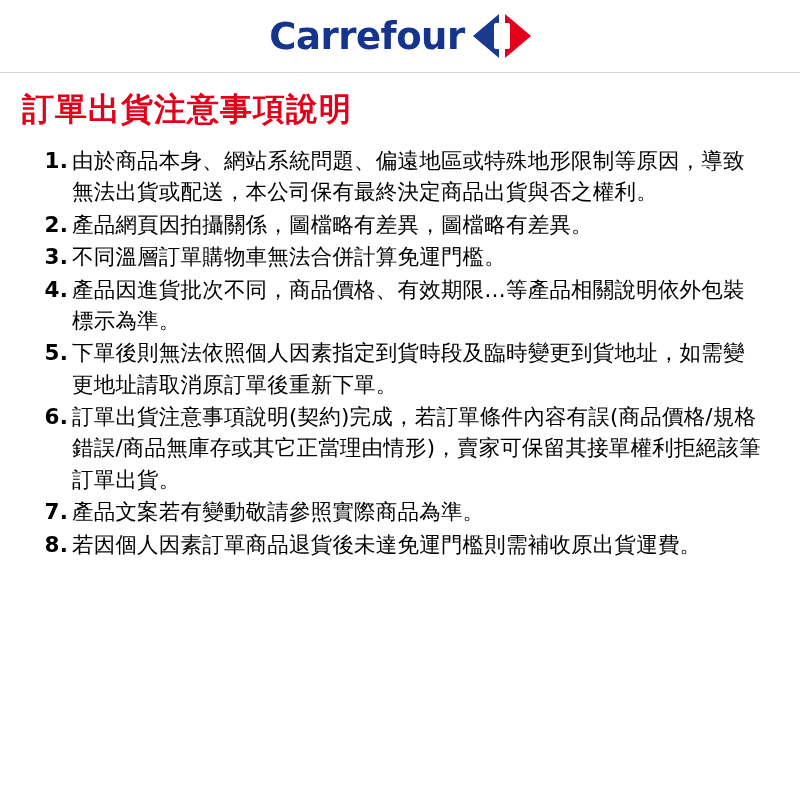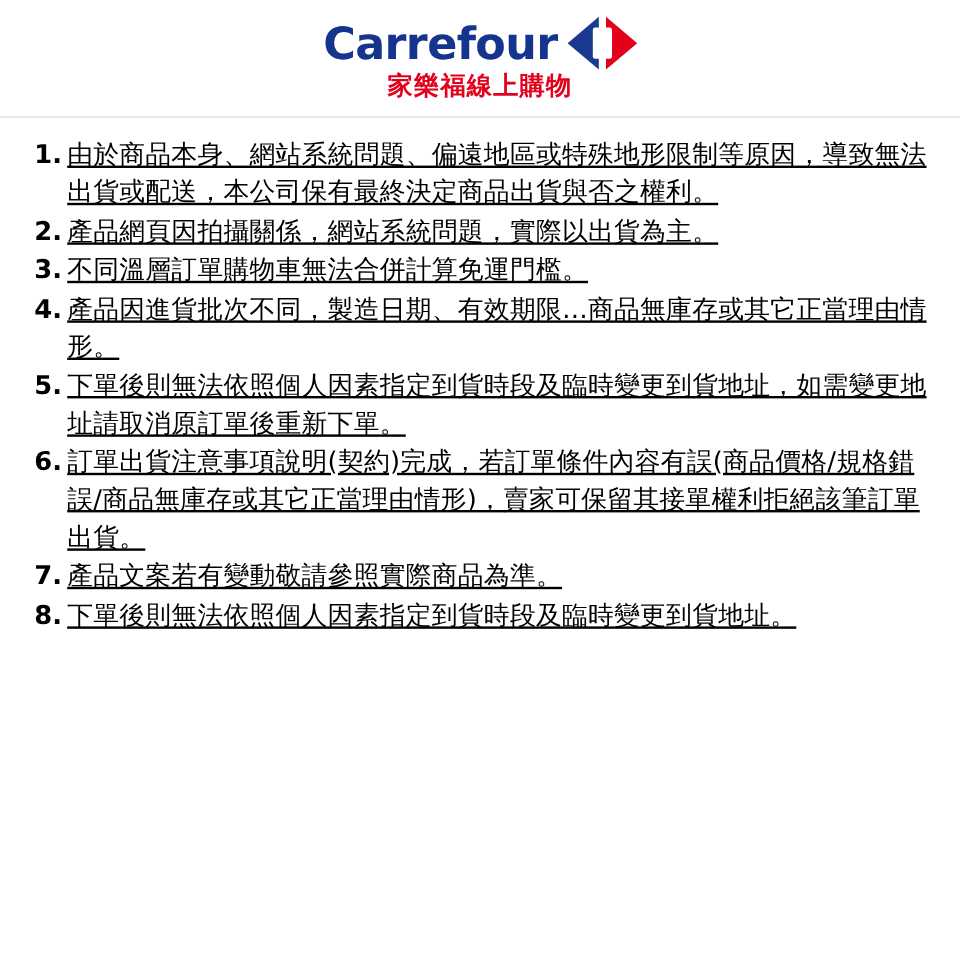--- a/index.html
+++ b/index.html
@@ -104,25 +104,24 @@
     font-weight: bold;
     font-size: 32px;
     color: #e3001b;
     letter-spacing: 1px;
     margin: 0 0 6px 0;
     line-height: 1.25;
   }
 
   
   ol.notes {
-    margin: 0;
+    margin: 16px;
     padding: 0;
     list-style: none;
     counter-reset: note;
-    text-decoration: underline;
   }
   ol.notes > li {
     counter-increment: note;
     position: relative;
     padding-left: 34px;
     font-family: "DejaVu Sans", sans-serif;
     font-size: 21.5px;
     line-height: 1.46;
     color: #000000;
     margin-bottom: 1px;
@@ -147,31 +146,31 @@
 
   <div class="header">
     <div class="logo-row">
       <span class="logo-word">Carrefour</span>
       <span class="logo-mark">
         <span class="blue-wing"></span>
         <span class="red-wing"></span>
         <span class="notch"></span>
       </span>
     </div>
-    <div class="logo-sub">家樂福線上購物</div>
     <div class="divider"></div>
   </div>
 
   <div class="content">
+    <h1 class="doc-title">訂單出貨注意事項說明</h1>
 
     <ol class="notes">
       <li>由於商品本身、網站系統問題、偏遠地區或特殊地形限制等原因，導致無法出貨或配送，本公司保有最終決定商品出貨與否之權利。</li>
-      <li>產品網頁因拍攝關係，網站系統問題，實際以出貨為主。</li>
+      <li>產品網頁因拍攝關係，圖檔略有差異，圖檔略有差異。</li>
       <li>不同溫層訂單購物車無法合併計算免運門檻。</li>
-      <li>產品因進貨批次不同，製造日期、有效期限…商品無庫存或其它正當理由情形。</li>
+      <li>產品因進貨批次不同，商品價格、有效期限…等產品相關說明依外包裝標示為準。</li>
       <li>下單後則無法依照個人因素指定到貨時段及臨時變更到貨地址，如需變更地址請取消原訂單後重新下單。</li>
       <li>訂單出貨注意事項說明(契約)完成，若訂單條件內容有誤(商品價格/規格錯誤/商品無庫存或其它正當理由情形)，賣家可保留其接單權利拒絕該筆訂單出貨。</li>
       <li>產品文案若有變動敬請參照實際商品為準。</li>
-      <li>下單後則無法依照個人因素指定到貨時段及臨時變更到貨地址。</li>
+      <li>若因個人因素訂單商品退貨後未達免運門檻則需補收原出貨運費。</li>
     </ol>
   </div>
 
 </div>
 
 </body></html>

